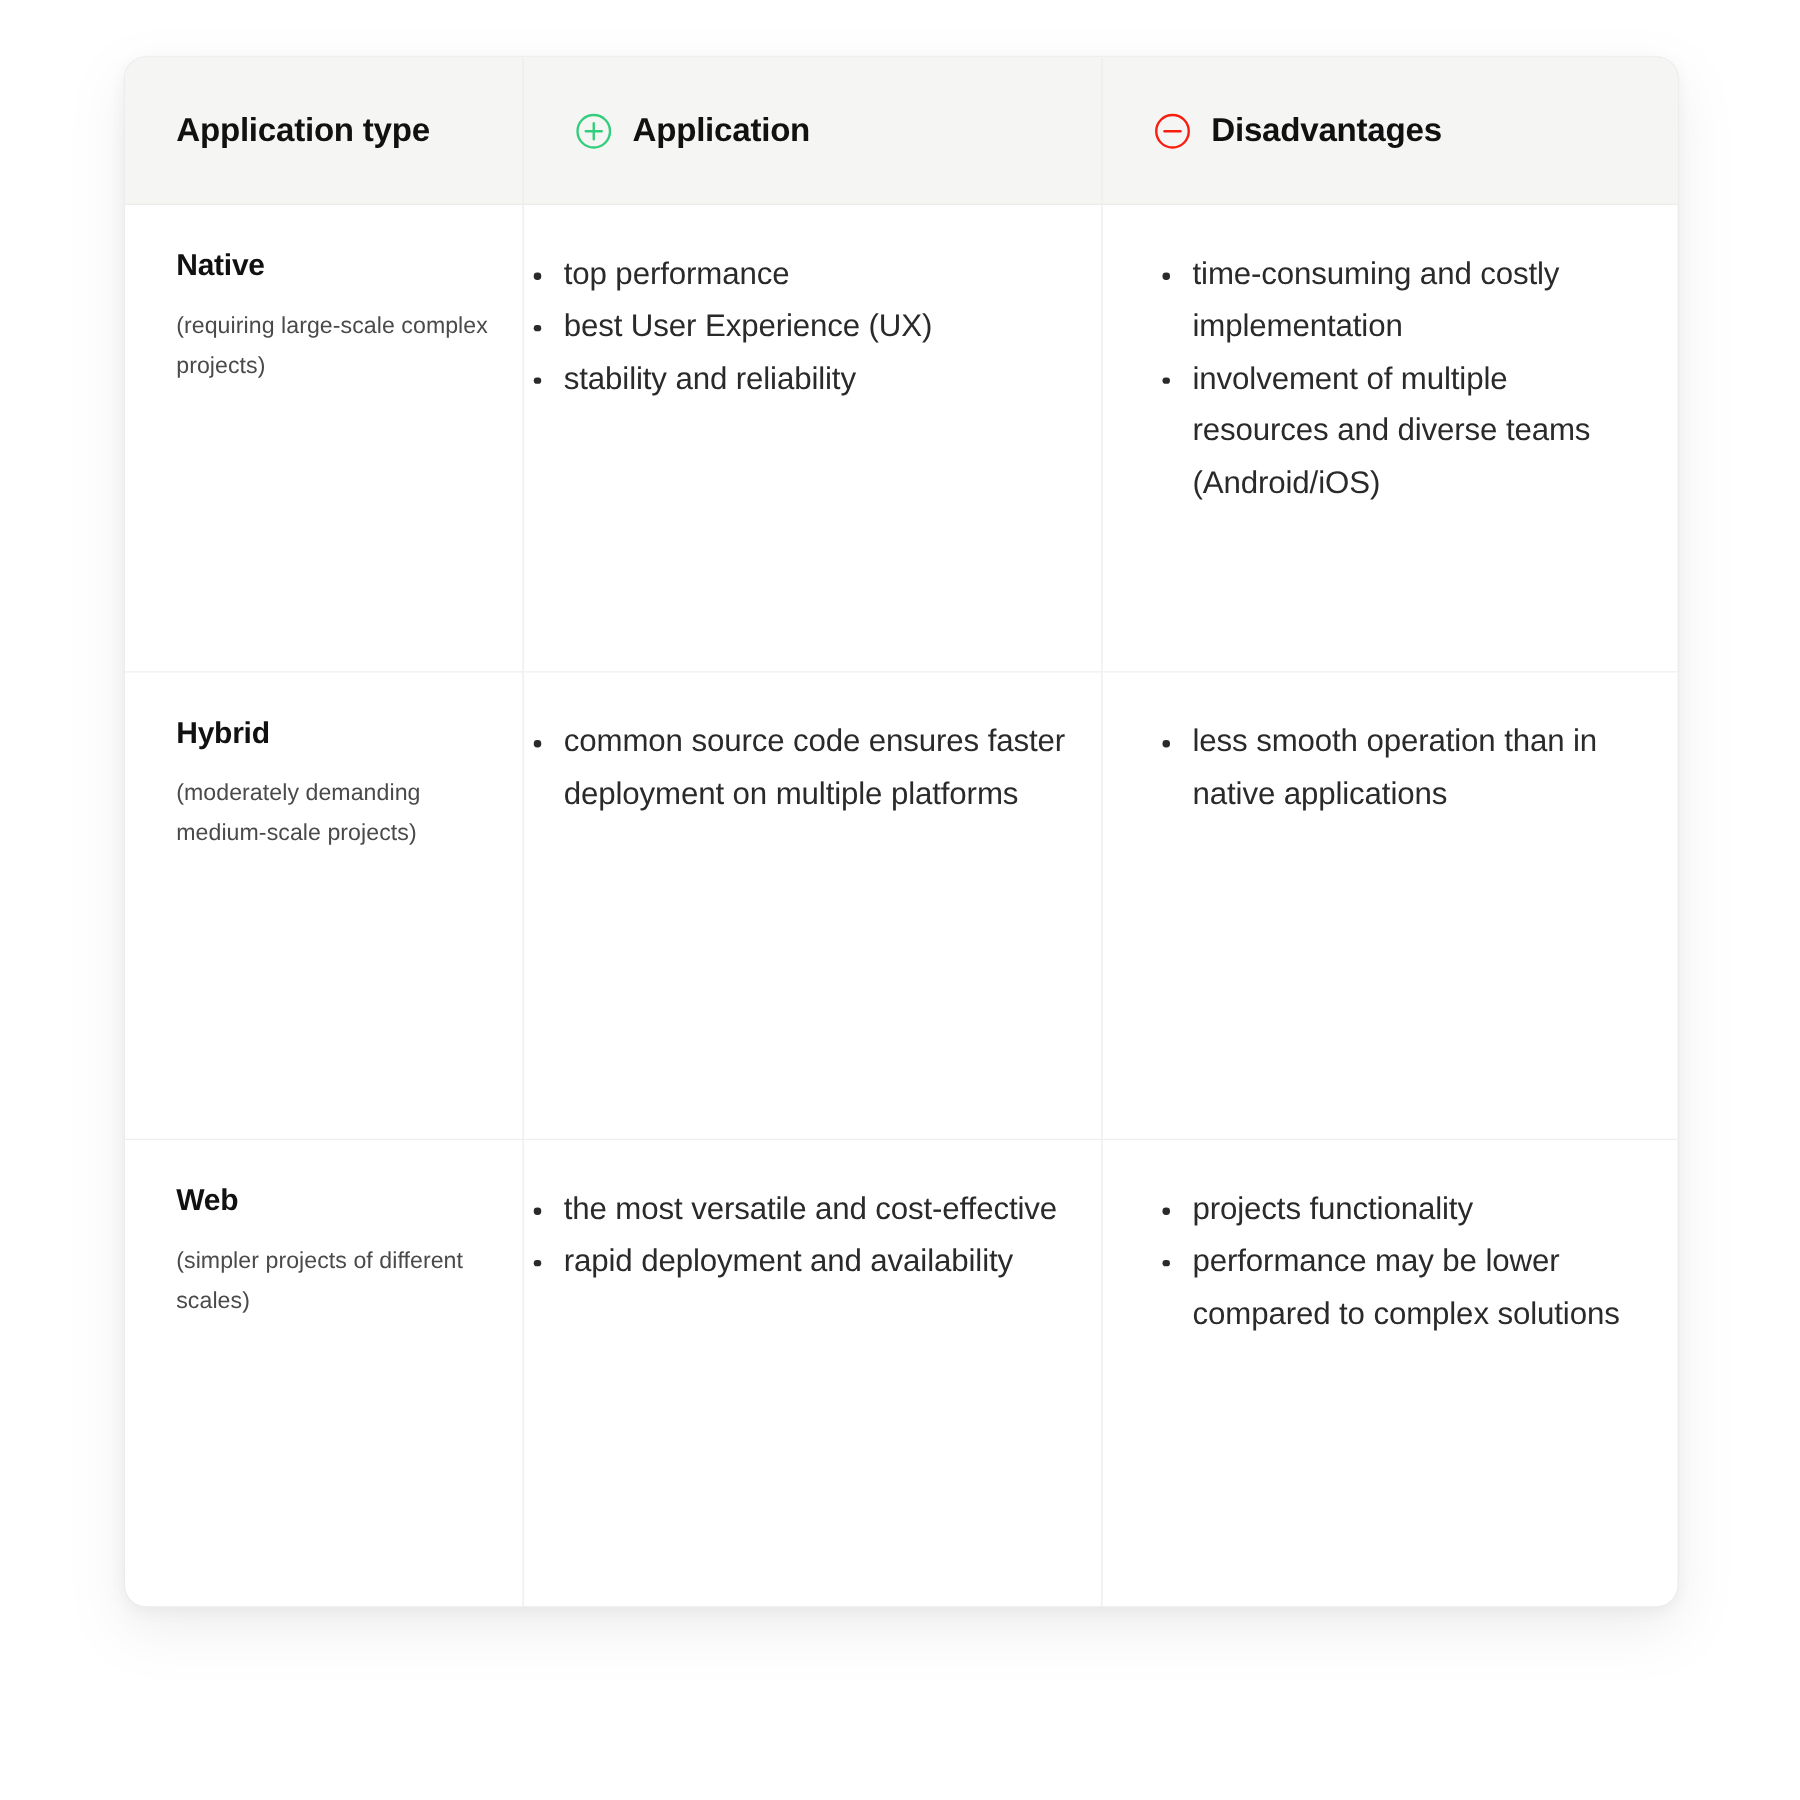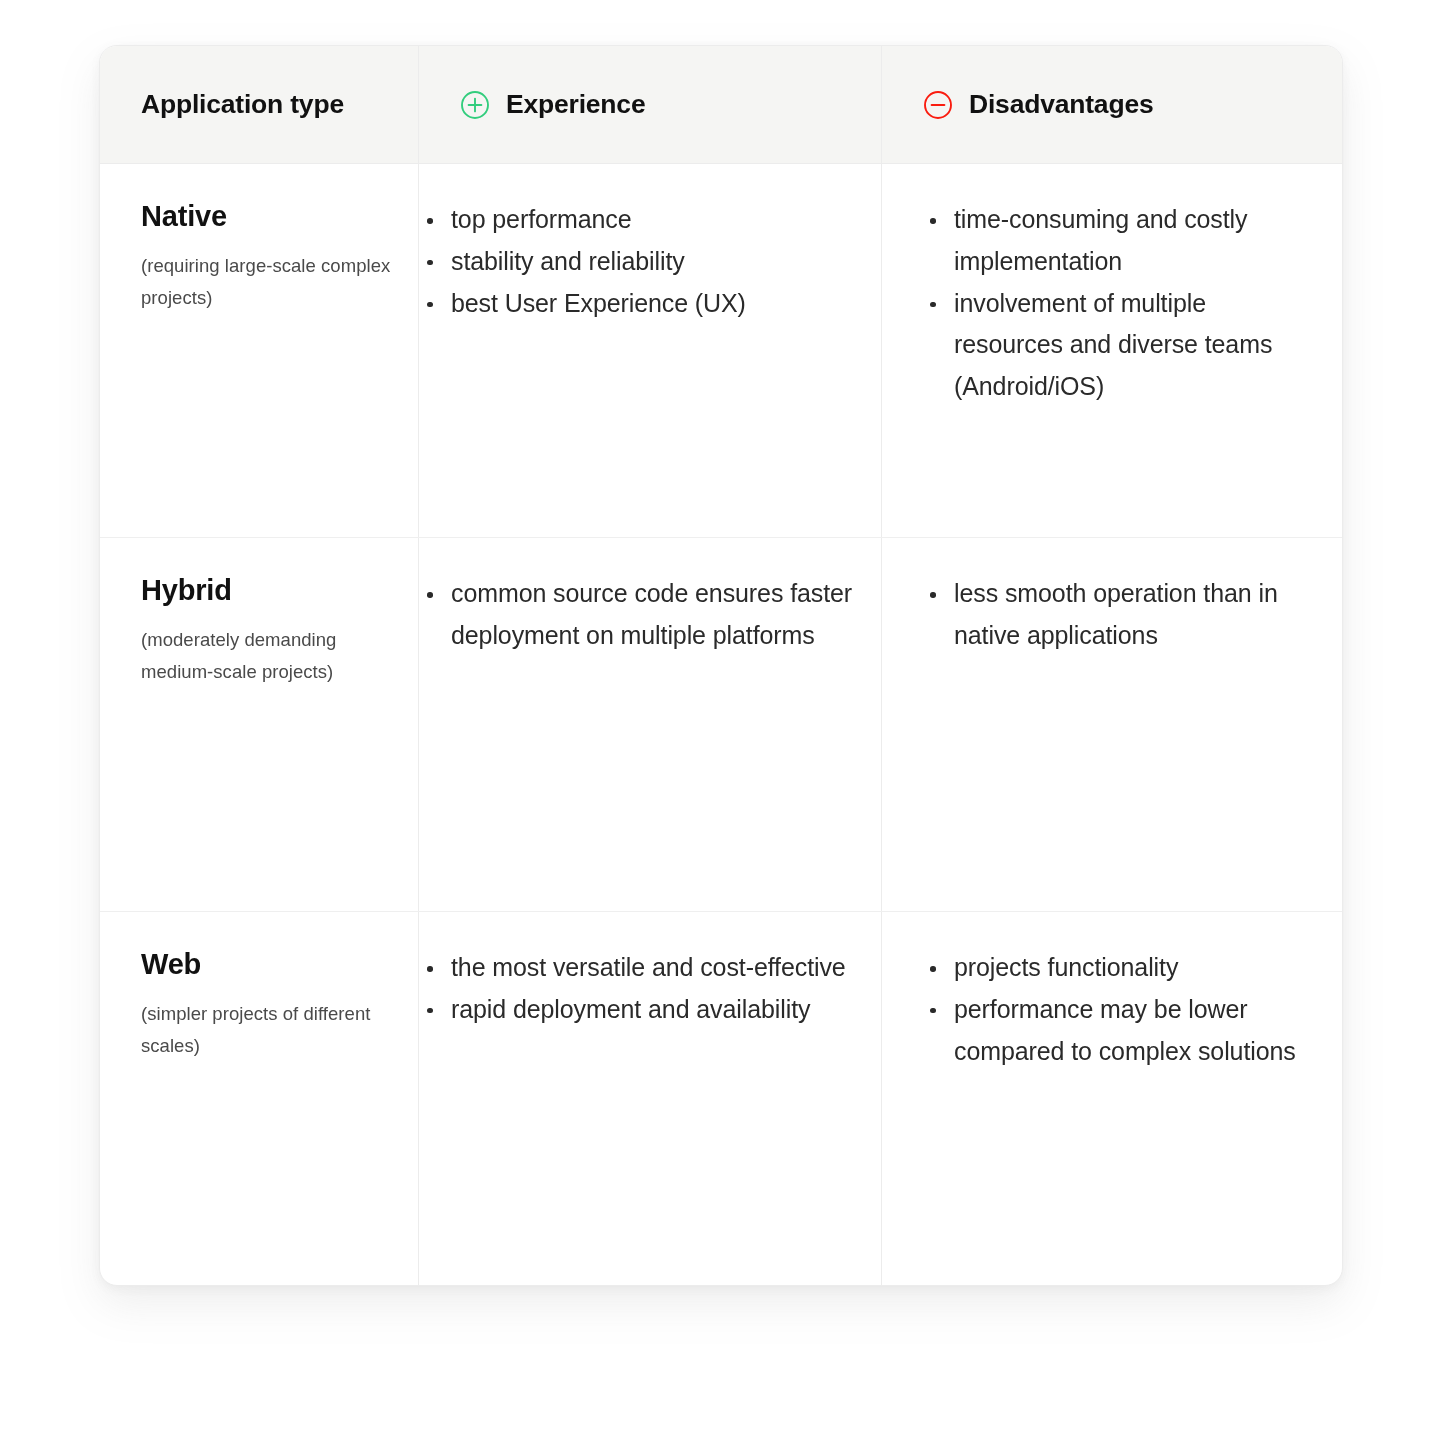--- a/index.html
+++ b/index.html
@@ -89,21 +89,21 @@
 
   .td {
     padding-top: 35px;
   }
 
   .td.col-0 { padding-left: 41px; padding-right: 18px; }
   .td.col-1 { padding-right: 22px; }
   .td.col-2 { padding-left: 40px; padding-right: 26px; }
 
   .row-title {
-    font-size: 29px;
+    font-size: 24px;
     font-weight: bold;
     letter-spacing: -0.2px;
     color: #111111;
     line-height: 1.2;
     margin-bottom: 16px;
   }
 
   .row-sub {
     font-size: 18.5px;
     font-weight: normal;
@@ -152,21 +152,21 @@
           <span>Application type</span>
         </div>
 
         <div class="th col-1">
           <span class="icon">
             <svg width="30" height="30" viewBox="0 0 30 30" fill="none">
               <circle cx="15" cy="15" r="13" stroke="#32cd7d" stroke-width="1.9"></circle>
               <path d="M15 8.6 V21.4 M8.6 15 H21.4" stroke="#32cd7d" stroke-width="1.9" stroke-linecap="round"></path>
             </svg>
           </span>
-          <span>Experience</span>
+          <span>Application</span>
         </div>
 
         <div class="th col-2">
           <span class="icon">
             <svg width="30" height="30" viewBox="0 0 30 30" fill="none">
               <circle cx="15" cy="15" r="13" stroke="#fa1c0f" stroke-width="1.9"></circle>
               <path d="M8.6 15 H21.4" stroke="#fa1c0f" stroke-width="1.9" stroke-linecap="round"></path>
             </svg>
           </span>
           <span>Disadvantages</span>
@@ -177,22 +177,22 @@
       <div class="tr">
 
         <div class="td col-0">
           <div class="row-title">Native</div>
           <div class="row-sub">(requiring large-scale complex projects)</div>
         </div>
 
         <div class="td col-1">
           <ul class="bullets">
             <li>top performance</li>
+            <li>best User Experience (UX)</li>
             <li>stability and reliability</li>
-            <li>best User Experience (UX)</li>
           </ul>
         </div>
 
         <div class="td col-2">
           <ul class="bullets">
             <li>time-consuming and costly implementation</li>
             <li>involvement of multiple resources and diverse teams (Android/iOS)</li>
           </ul>
         </div>
 

